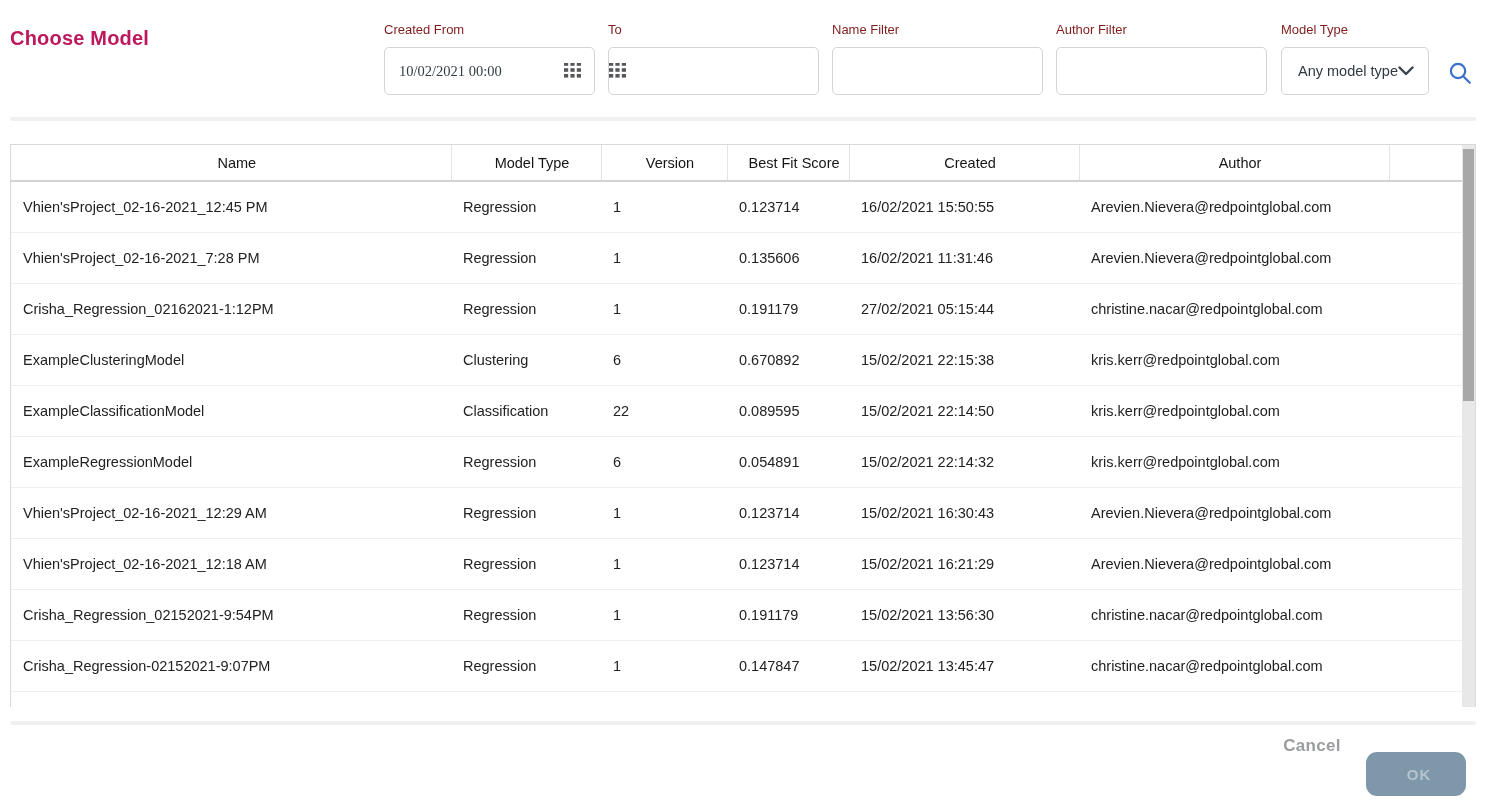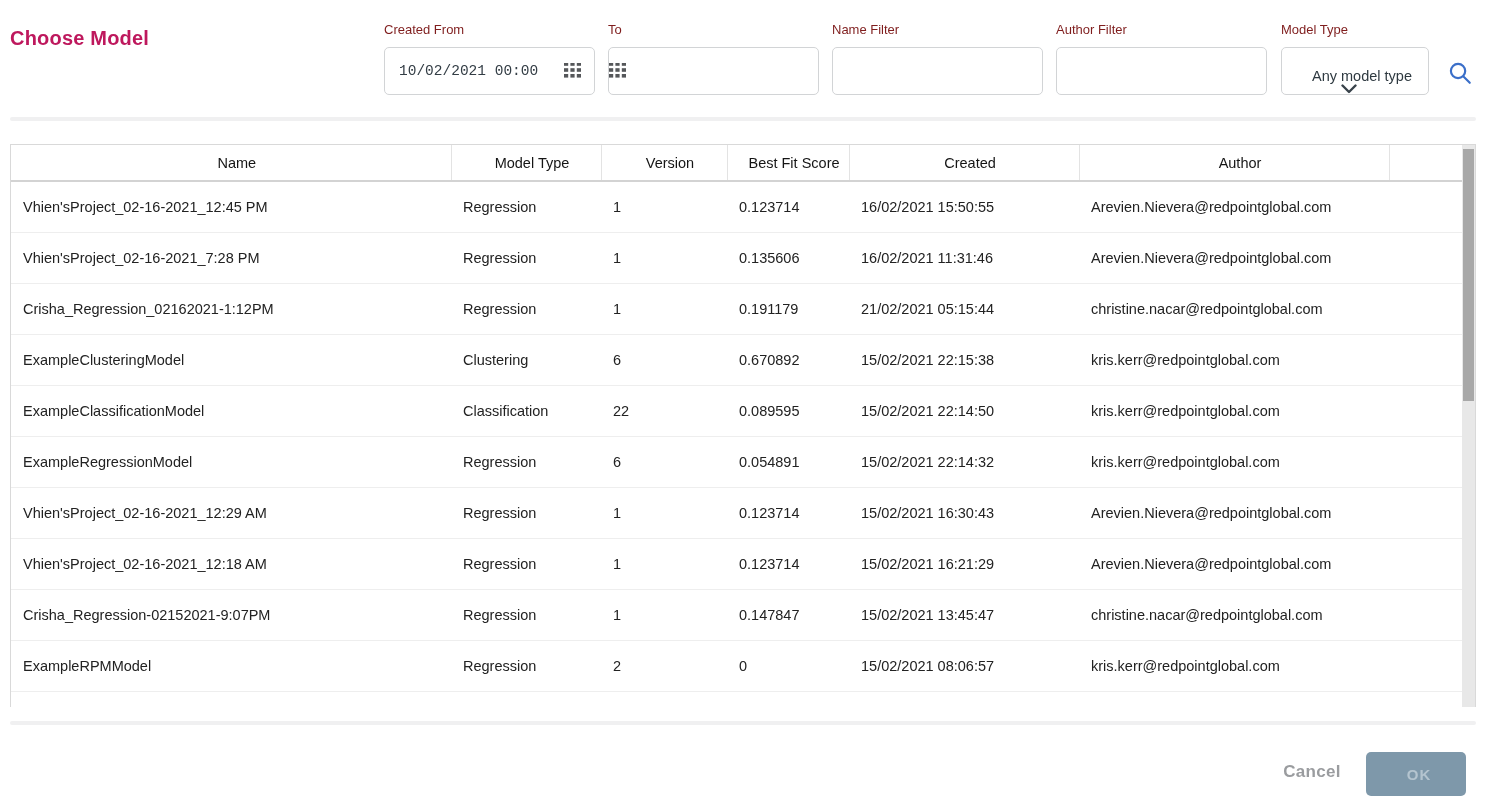--- a/index.html
+++ b/index.html
@@ -13,32 +13,32 @@
     font-size:20px;font-weight:700;color:#be185d;letter-spacing:.2px;
   }
   .filter-group{position:absolute;top:22px;}
   .filter-label{display:block;font-size:13px;color:#7f1d1d;margin-bottom:10px;}
   .filter-box{
     height:48px;border:1px solid #d2d4d6;border-radius:5px;background:#fff;
     display:flex;align-items:center;box-sizing:border-box;
   }
   .filter-box input{
     flex:1;min-width:0;height:100%;border:none;outline:none;background:transparent;
-    font-family:Liberation Mono, monospace;font-size:14.5px;color:#333d45;padding:0 14px;border-radius:5px;
+    font-family:Liberation Serif, serif;font-size:14.5px;color:#333d45;padding:0 14px;border-radius:5px;
   }
   .icon-btn{
     border:none;background:transparent;padding:0;margin:0 13px 0 0;
     display:flex;align-items:center;justify-content:center;cursor:pointer;
   }
   .fg-from{left:384px;width:211px;}
   .fg-to{left:608px;width:211px;}
   .fg-name{left:832px;width:211px;}
   .fg-author{left:1056px;width:211px;}
   .fg-type{left:1281px;width:148px;}
-  .select-box{justify-content:flex-end;cursor:pointer;flex-direction:column;}
+  .select-box{justify-content:center;cursor:pointer;}
   .select-value{font-size:14.5px;color:#2e3940;padding-left:14px;white-space:nowrap;}
   .chevron{margin-right:12px;display:flex;}
   .search-btn{
     position:absolute;left:1445px;top:58px;width:30px;height:30px;
     border:none;background:transparent;padding:0;cursor:pointer;
     display:flex;align-items:center;justify-content:center;
   }
   
   .divider{position:absolute;left:10px;right:11px;height:4px;background:#f0f0f1;border-radius:2px;}
   .divider-top{top:117px;}
@@ -60,27 +60,27 @@
     height:50px;border-bottom:1px solid #eeeeee;
     font-size:14.5px;color:#222222;text-align:left;padding:0 0 0 12px;
     white-space:nowrap;overflow:hidden;
   }
   tbody tr{cursor:pointer;}
   
   .vscrollbar{position:absolute;top:0;right:0;bottom:0;width:13px;background:#e8e8e8;}
   .vscrollbar .thumb{position:absolute;left:1px;top:4px;width:11px;height:252px;background:#a8a8a8;}
   
   .cancel-btn{
-    position:absolute;left:1272px;top:755px;width:80px;height:34px;
+    position:absolute;left:1272px;top:729px;width:80px;height:34px;
     border:none;background:transparent;cursor:pointer;
     font-family:inherit;font-size:17px;font-weight:600;color:#9a9c9f;letter-spacing:.3px;
   }
   .ok-btn{
     position:absolute;left:1366px;top:752px;width:100px;height:44px;
-    border:none;border-radius:5px;background:#7e98aa;cursor:default;
+    border:none;border-radius:11px;background:#7e98aa;cursor:default;
     font-family:inherit;font-size:15px;font-weight:600;color:#b4c4cf;letter-spacing:1px;padding-left:12px;
   }
 </style>
 </head>
 <body>
 
 <div class="dialog-title">Choose Model</div>
 
 <div class="filter-group fg-from">
   <span class="filter-label">Created From</span>
@@ -199,21 +199,21 @@
     <td>0.135606</td>
     <td>16/02/2021 11:31:46</td>
     <td>Arevien.Nievera@redpointglobal.com</td>
     <td></td>
   </tr>
         <tr class="model-row">
     <td>Crisha_Regression_02162021-1:12PM</td>
     <td>Regression</td>
     <td>1</td>
     <td>0.191179</td>
-    <td>21/02/2021 05:15:44</td>
+    <td>27/02/2021 05:15:44</td>
     <td>christine.nacar@redpointglobal.com</td>
     <td></td>
   </tr>
         <tr class="model-row">
     <td>ExampleClusteringModel</td>
     <td>Clustering</td>
     <td>6</td>
     <td>0.670892</td>
     <td>15/02/2021 22:15:38</td>
     <td>kris.kerr@redpointglobal.com</td>
@@ -249,20 +249,29 @@
         <tr class="model-row">
     <td>Vhien'sProject_02-16-2021_12:18 AM</td>
     <td>Regression</td>
     <td>1</td>
     <td>0.123714</td>
     <td>15/02/2021 16:21:29</td>
     <td>Arevien.Nievera@redpointglobal.com</td>
     <td></td>
   </tr>
         <tr class="model-row">
+    <td>Crisha_Regression_02152021-9:54PM</td>
+    <td>Regression</td>
+    <td>1</td>
+    <td>0.191179</td>
+    <td>15/02/2021 13:56:30</td>
+    <td>christine.nacar@redpointglobal.com</td>
+    <td></td>
+  </tr>
+        <tr class="model-row">
     <td>Crisha_Regression-02152021-9:07PM</td>
     <td>Regression</td>
     <td>1</td>
     <td>0.147847</td>
     <td>15/02/2021 13:45:47</td>
     <td>christine.nacar@redpointglobal.com</td>
     <td></td>
   </tr>
         <tr class="model-row">
     <td>ExampleRPMModel</td>

